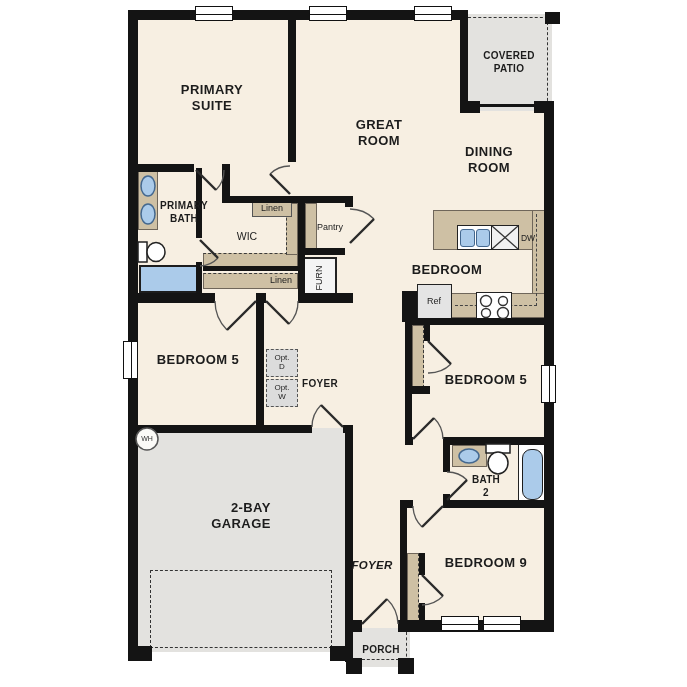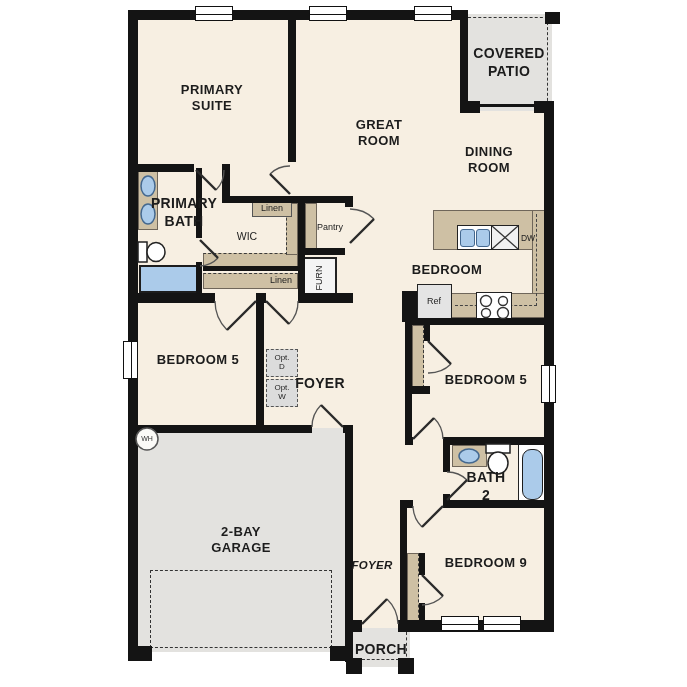--- a/index.html
+++ b/index.html
@@ -12,21 +12,21 @@
   .band{position:absolute;background:var(--counter,#cec0a4);border:1px solid #6f665a;box-sizing:border-box;}
   .dashline{position:absolute;box-sizing:border-box;}
   .win{position:absolute;background:#fff;border:1.5px solid #111;box-sizing:border-box;}
   .win .mid{position:absolute;background:#111;}
   .winH .mid{left:0;right:0;top:50%;height:1.5px;}
   .winV .mid{top:0;bottom:0;left:50%;width:1.5px;}
   .fixbox{position:absolute;box-sizing:border-box;}
   .lbl{position:absolute;transform:translate(-50%,-50%);color:#1c1c1c;text-align:center;
        white-space:pre-line;line-height:1.25;}
   .rm{font-weight:bold;font-size:13px;letter-spacing:.4px;}
-  .rm-sm{font-weight:bold;font-size:14px;letter-spacing:.3px;}
+  .rm-sm{font-weight:bold;font-size:10px;letter-spacing:.3px;}
   .sm{font-size:9px;color:#222;}
   .tiny{font-size:8px;color:#222;line-height:1.1;}
   svg.overlay{position:absolute;left:0;top:0;pointer-events:none;}
 </style>
 </head>
 <body>
 
 <div id="canvas">
 
   <div class="floor cream" style="left:133px;top:14px;width:417px;height:616px;"></div>
@@ -213,21 +213,21 @@
   <div class="lbl rm" style="left:447px;top:270px;">BEDROOM</div>
   <div class="lbl sm" style="left:434px;top:302px;">Ref</div>
   <div class="lbl sm" style="left:505px;top:238px;font-size:8.5px;padding-left:46px;">DW</div>
   <div class="lbl rm" style="left:198px;top:360px;">BEDROOM 5</div>
   <div class="lbl tiny" style="left:282px;top:363px;">Opt.
 D</div>
   <div class="lbl tiny" style="left:282px;top:393px;">Opt.
 W</div>
   <div class="lbl rm-sm" style="left:320px;top:384px;">FOYER</div>
   <div class="lbl rm" style="left:486px;top:380px;">BEDROOM 5</div>
-  <div class="lbl rm" style="left:241px;top:540px;">2-BAY
+  <div class="lbl rm" style="left:241px;top:516px;text-align:right;">2-BAY
 GARAGE</div>
   <div class="lbl" style="left:147px;top:439px;font-size:7px;color:#333;">WH</div>
   <div class="lbl rm-sm" style="left:486px;top:486px;">BATH
 2</div>
   <div class="lbl rm-sm" style="left:372px;top:565px;font-size:11.5px;font-style:italic;">FOYER</div>
   <div class="lbl rm" style="left:486px;top:563px;">BEDROOM 9</div>
   <div class="lbl rm-sm" style="left:381px;top:650px;">PORCH</div>
 
 </div>
 

